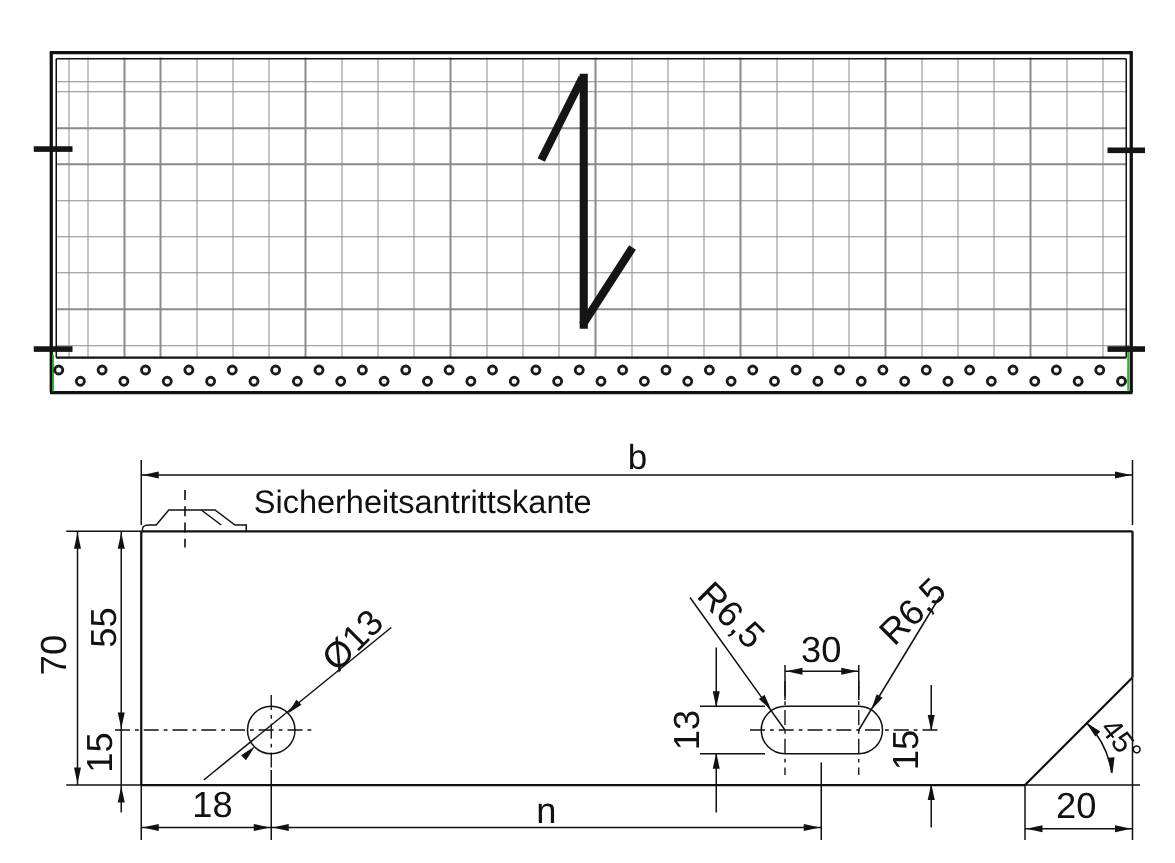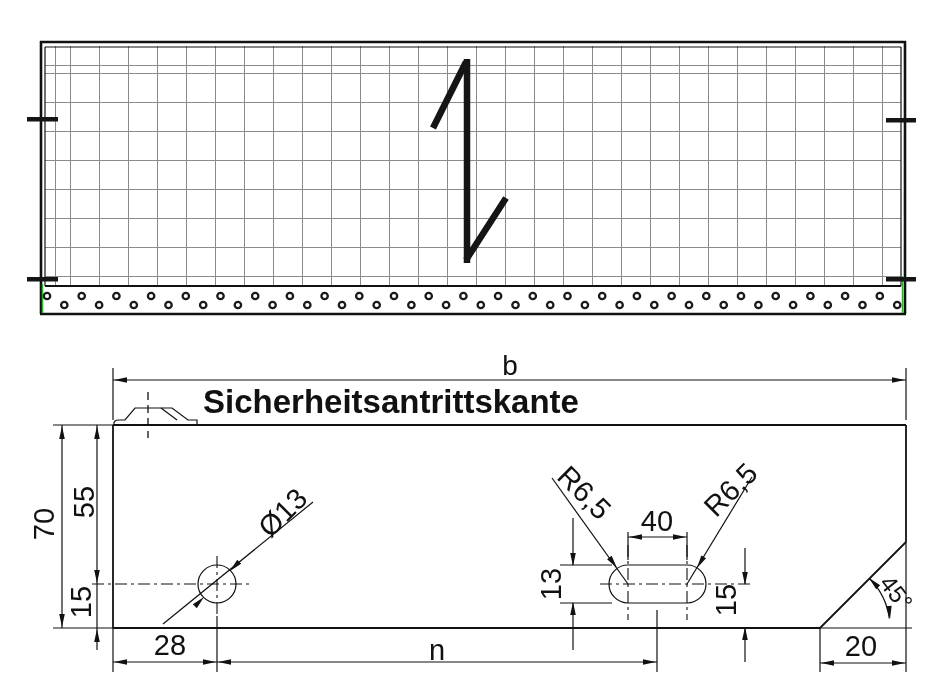--- a/index.html
+++ b/index.html
@@ -16,21 +16,21 @@
   }
   svg{position:absolute;left:0;top:0;}
   .lbl{
     position:absolute;transform:translate(-50%,-50%);
     font-size:29px;line-height:1;white-space:nowrap;color:#111;
   }
   .rot90{transform:translate(-50%,-50%) rotate(-90deg);}
   .rot45{transform:translate(-50%,-50%) rotate(45deg);}
   .rotm45{transform:translate(-50%,-50%) rotate(-45deg);}
   .rot52{transform:translate(-50%,-50%) rotate(52deg);font-size:24px;}
-  .big{font-size:33px;transform:translate(0,-50%);font-weight:bold;}
+  .big{font-size:26px;transform:translate(0,-50%);}
   .bee{font-size:28px;}
   line,path,circle,rect,polygon{vector-effect:non-scaling-stroke;}
   .thin{stroke:#111;stroke-width:1.2;fill:none;}
   .thick{stroke:#111;stroke-width:1.8;fill:none;}
   .border{stroke:#111;stroke-width:2.6;fill:none;}
   .cl{stroke:#111;stroke-width:1.1;fill:none;stroke-dasharray:12 4 3 4;}
   .dsh{stroke:#111;stroke-width:1.3;fill:none;stroke-dasharray:8 5;}
   .brk{stroke:#151515;stroke-width:6.5;fill:none;}
   .grn{stroke:#2fb32f;stroke-width:1.5;}
 </style>
@@ -224,24 +224,24 @@
         <polygon points="0,0 -13,-2.8 -13,2.8" transform="translate(869,578) rotate(225)"></polygon>
         <polygon points="0,0 -13,-2.8 -13,2.8" transform="translate(890,619) rotate(85)"></polygon>
       </g>
   </svg>
 
   <span class="lbl bee" style="left:510px;top:366px;">b</span>
   <span class="lbl big" style="left:203px;top:401px;">Sicherheitsantrittskante</span>
   <span class="lbl rot90" style="left:44px;top:524px;">70</span>
   <span class="lbl rot90" style="left:84px;top:502px;">55</span>
   <span class="lbl rot90" style="left:81px;top:602px;">15</span>
-  <span class="lbl" style="left:170px;top:645px;">28</span>
+  <span class="lbl" style="left:170px;top:645px;">18</span>
   <span class="lbl" style="left:437px;top:650px;">n</span>
   <span class="lbl rotm45" style="left:283px;top:513px;">Ø13</span>
   <span class="lbl rot45" style="left:584px;top:493px;">R6,5</span>
   <span class="lbl rotm45" style="left:731px;top:490px;">R6,5</span>
-  <span class="lbl" style="left:657px;top:521px;">40</span>
+  <span class="lbl" style="left:657px;top:521px;">30</span>
   <span class="lbl rot90" style="left:551px;top:584px;">13</span>
   <span class="lbl rot90" style="left:726px;top:600px;">15</span>
   <span class="lbl" style="left:861px;top:646px;">20</span>
   <span class="lbl rot52" style="left:896px;top:593px;">45°</span>
 
 </div>
 
 </body></html>

